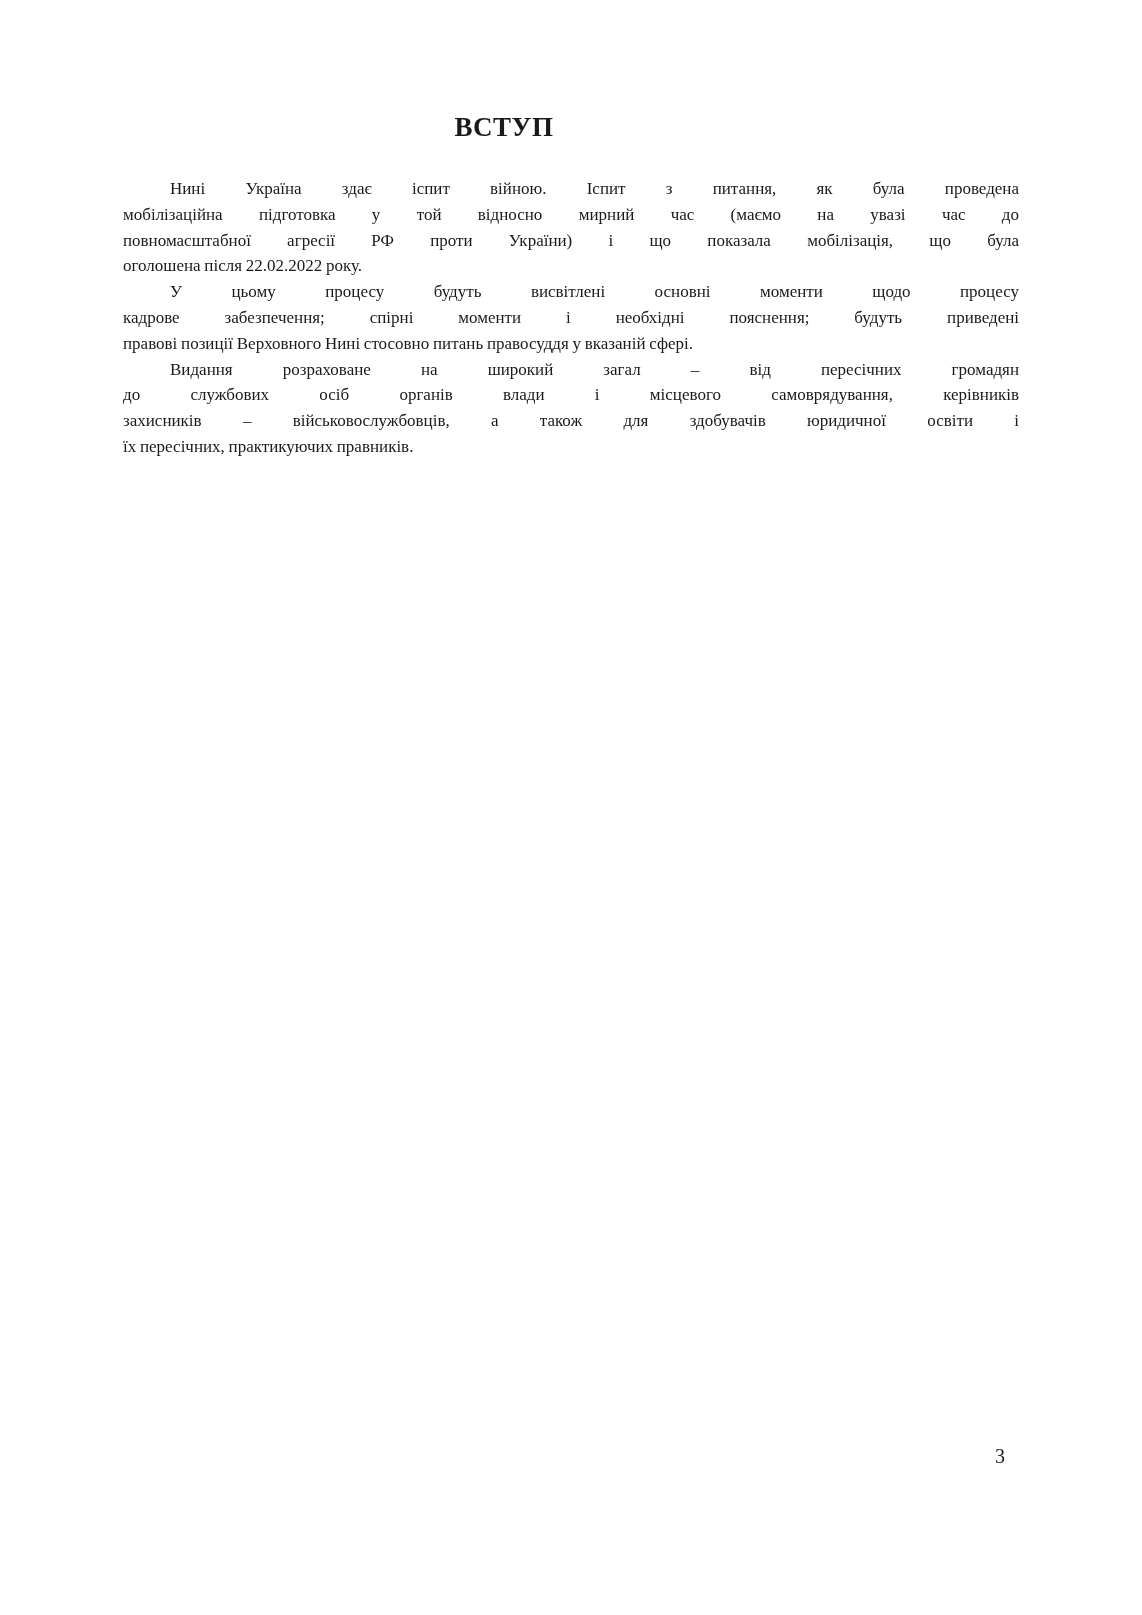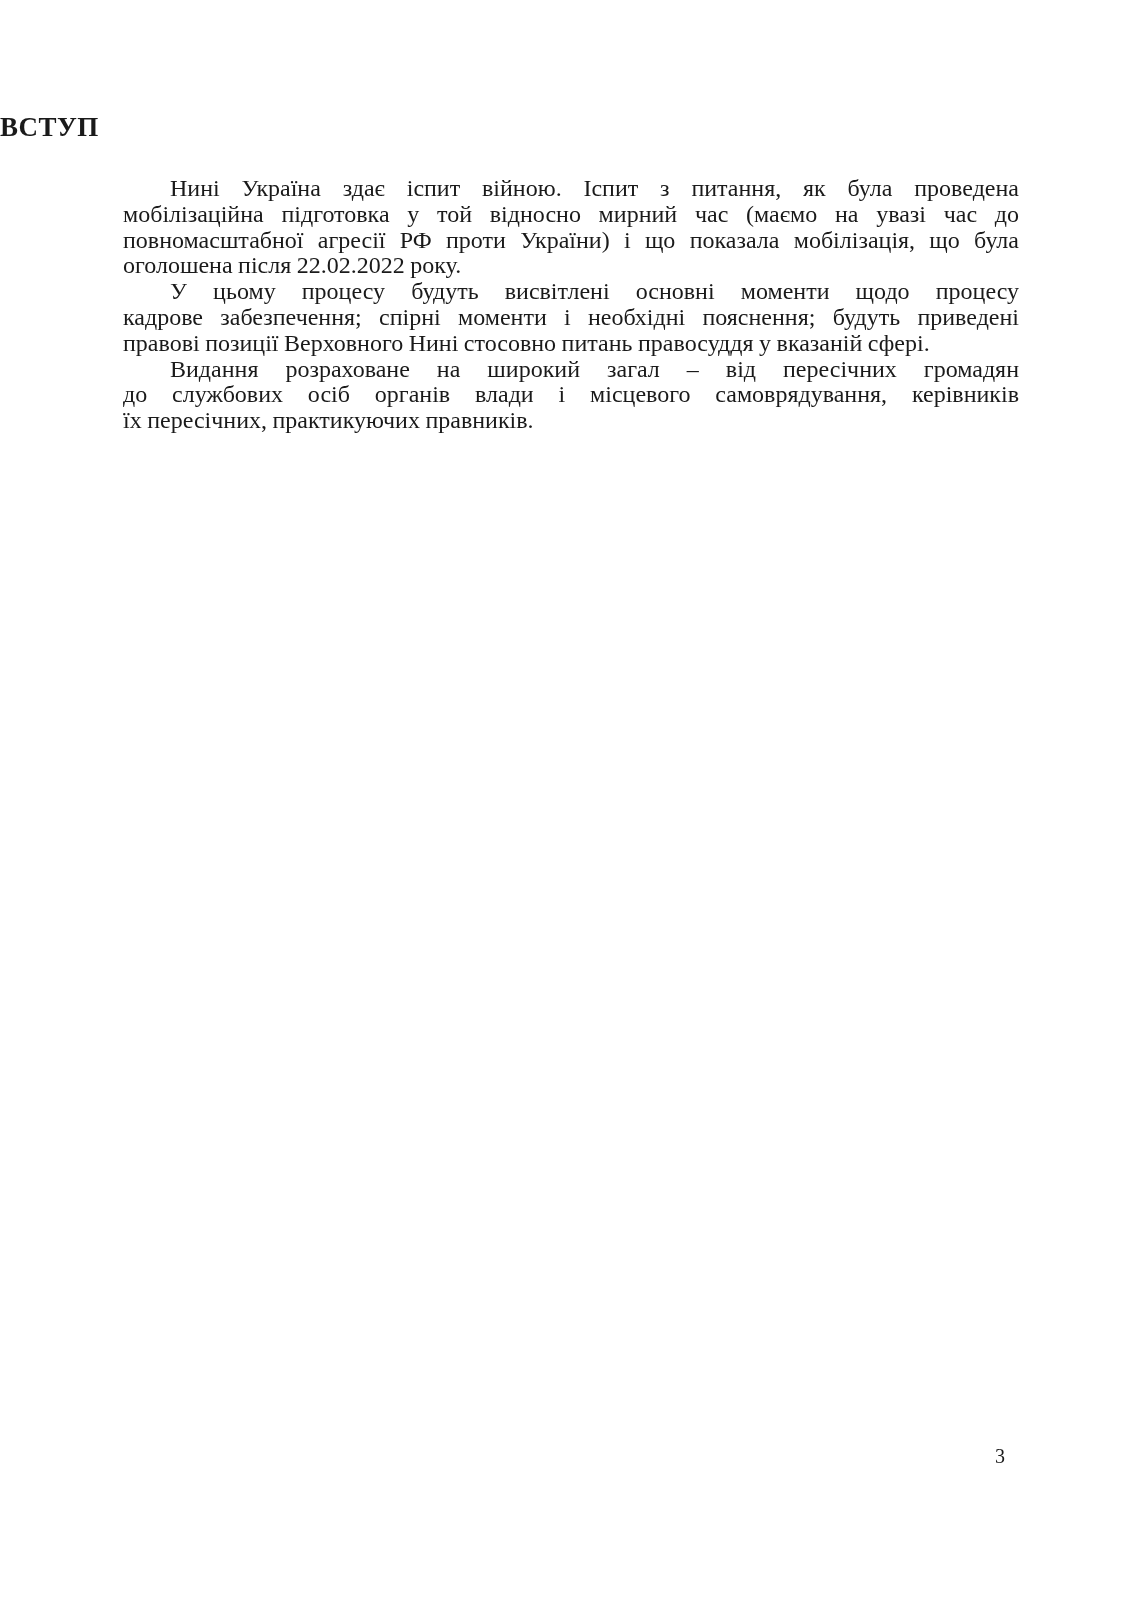--- a/index.html
+++ b/index.html
@@ -20,37 +20,37 @@
       left: 0; top: 0;
       width: 1142px;
       height: 1615px;
       background: #ffffff;
     }
     .title {
       position: absolute;
       top: 112px;
       left: 0;
       width: 1008px;
-      text-align: left;
+      text-align: center;
       font-size: 27px;
       font-weight: bold;
       letter-spacing: 0.5px;
     }
     .body-text {
       position: absolute;
       left: 123px;
       top: 176px;
       width: 896px;
     }
     .para {
       margin: 0;
     }
     .line {
       display: block;
-      font-size: 24px;
+      font-size: 17px;
       line-height: 25.8px;
       height: 25.8px;
       white-space: nowrap;
       text-align: justify;
       text-align-last: justify;
       word-spacing: -0.5px;
     }
     .line.indent {
       padding-left: 47px;
     }
@@ -78,18 +78,19 @@
       <span class="line last">оголошена після 22.02.2022 року.</span>
     </p>
     <p class="para">
       <span class="line indent">У цьому процесу будуть висвітлені основні моменти щодо процесу</span>
       <span class="line">кадрове забезпечення; спірні моменти і необхідні пояснення; будуть приведені</span>
       <span class="line last">правові позиції Верховного Нині стосовно питань правосуддя у вказаній сфері.</span>
     </p>
     <p class="para">
       <span class="line indent">Видання розраховане на широкий загал – від пересічних громадян</span>
       <span class="line">до службових осіб органів влади і місцевого самоврядування, керівників</span>
+      <span class="line">захисників – військовослужбовців, а також для здобувачів юридичної освіти і</span>
       <span class="line last">їх пересічних, практикуючих правників.</span>
     </p>
   </div>
 
   <div class="page-number">3</div>
 </div>
 
 </body></html>

